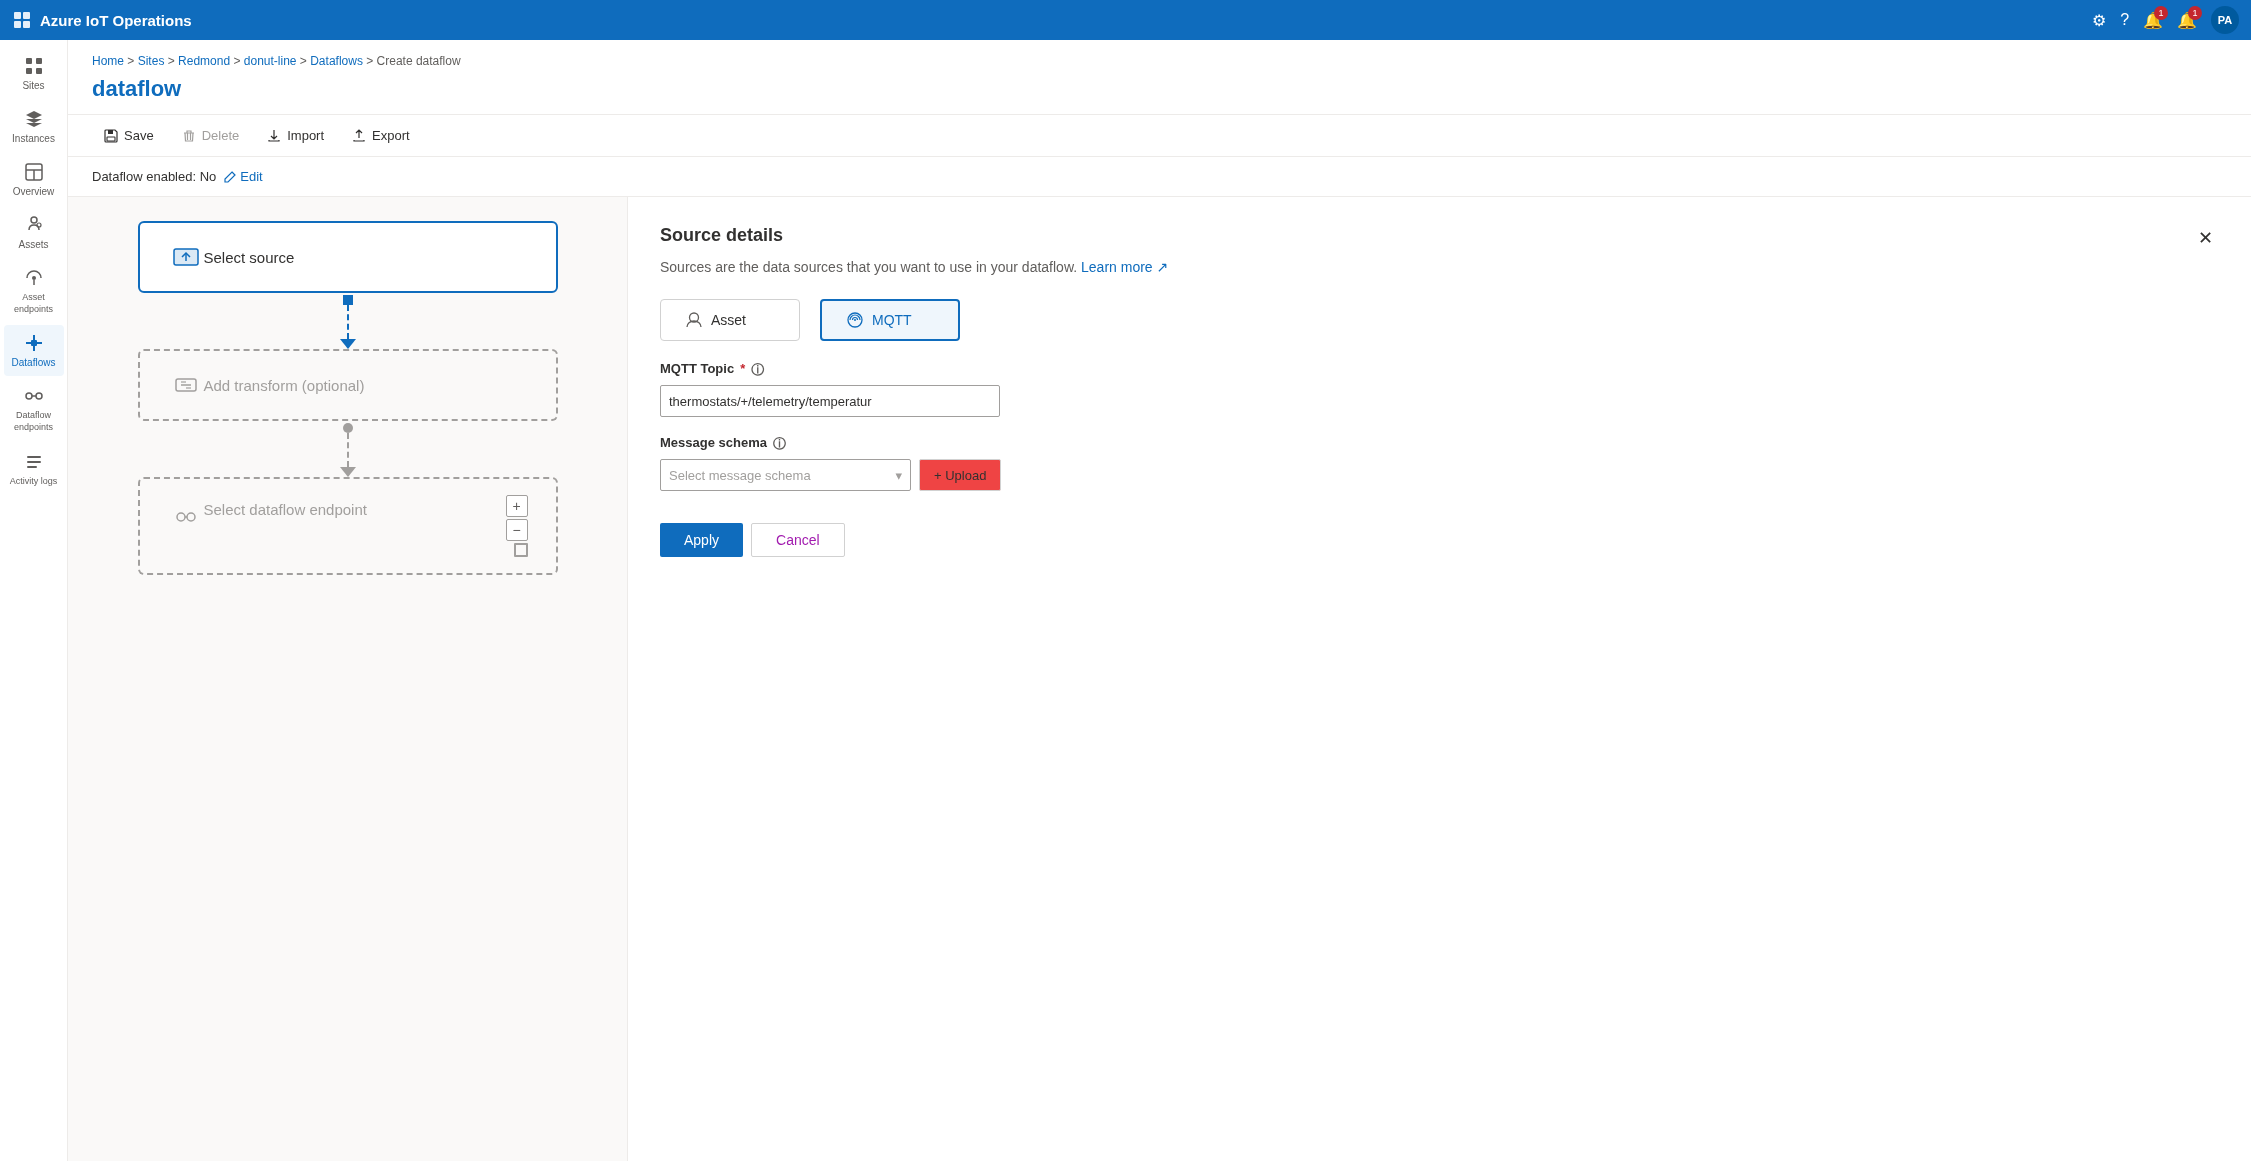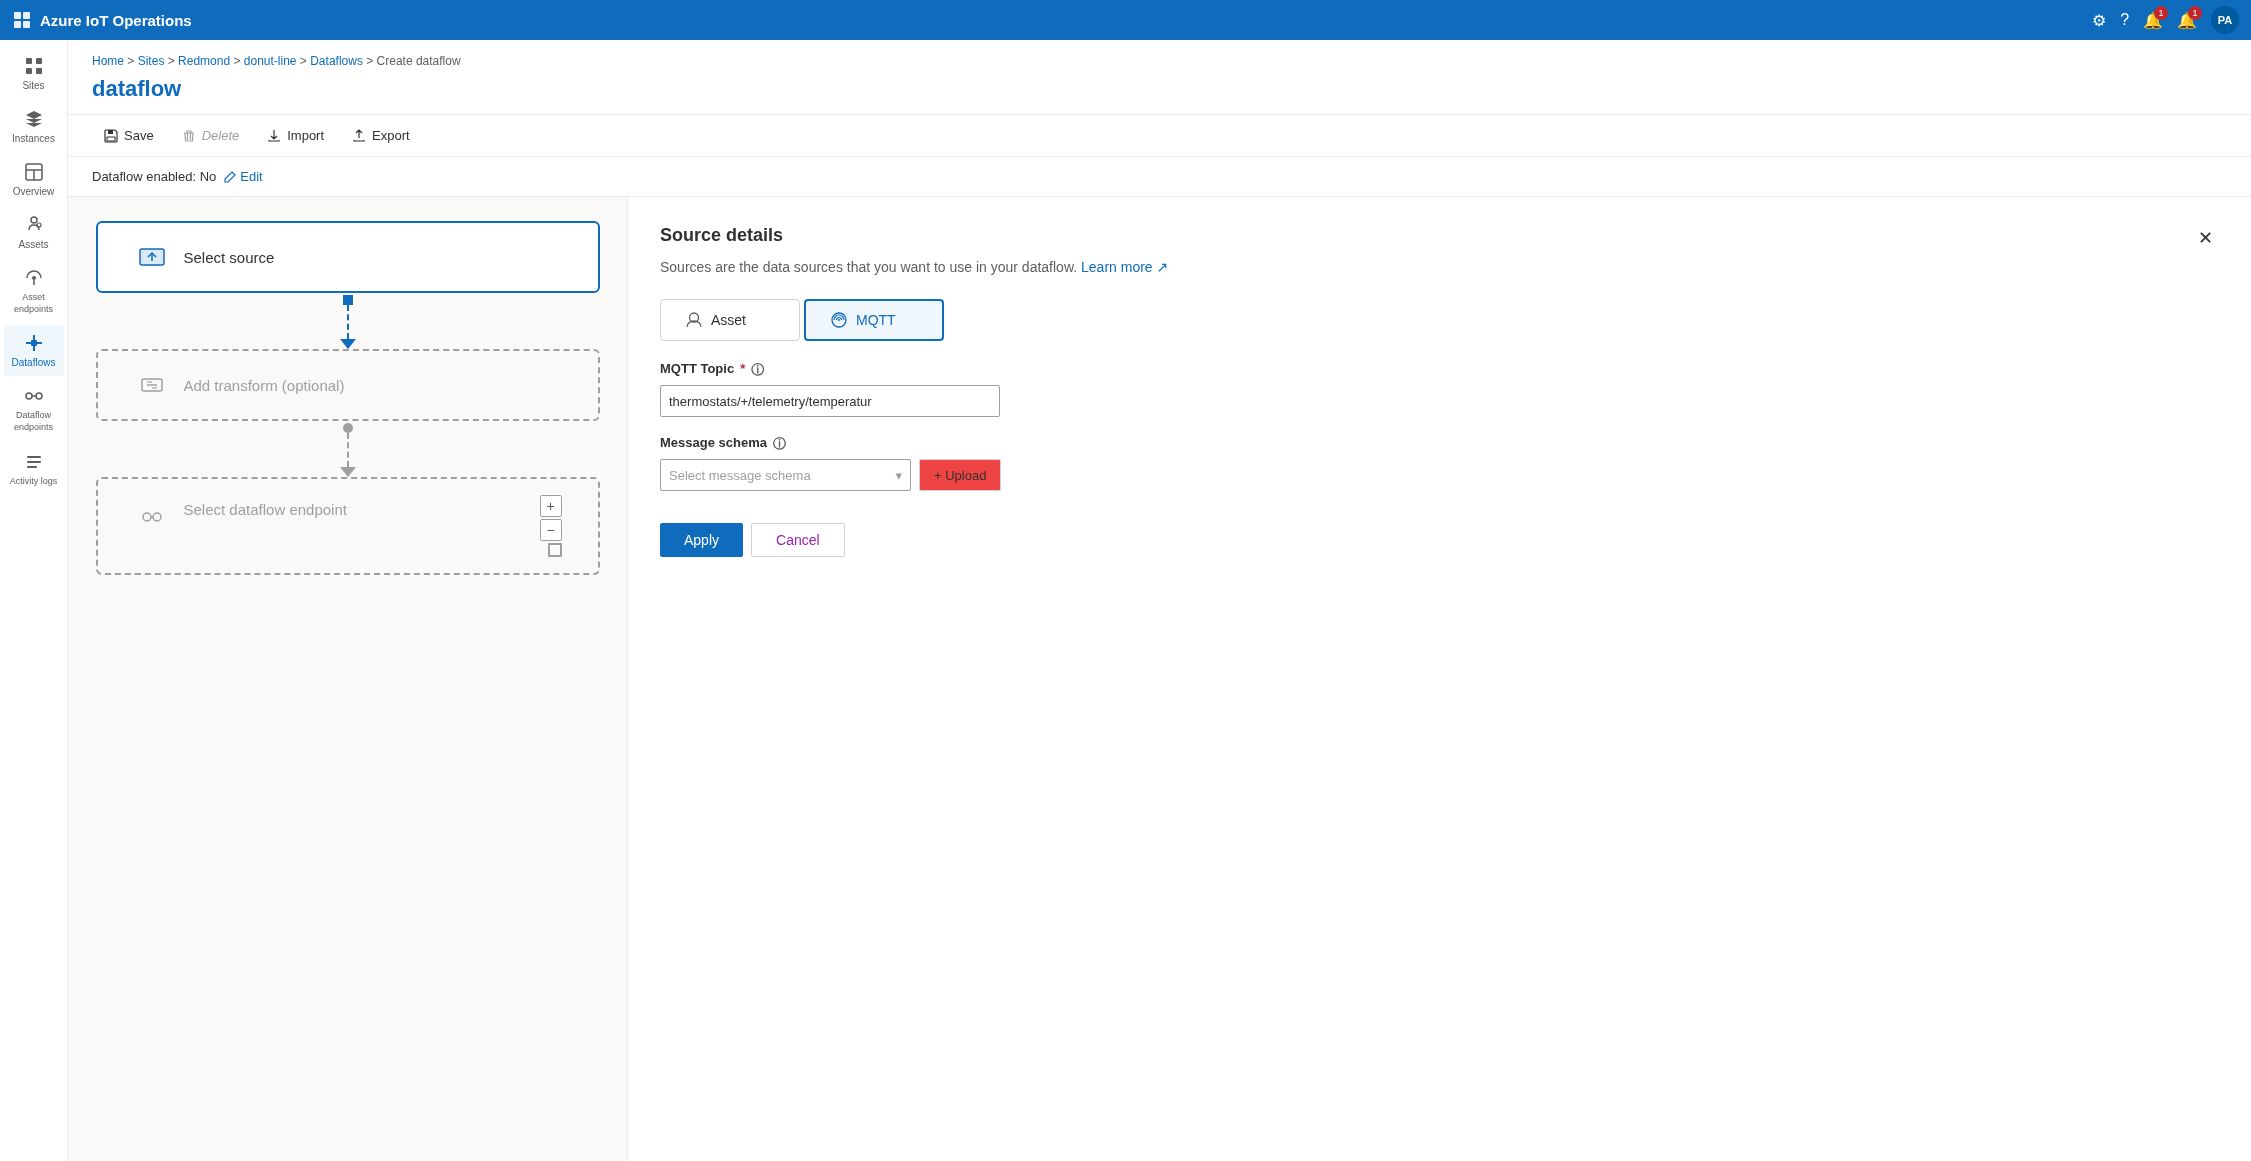--- a/index.html
+++ b/index.html
@@ -90,26 +90,25 @@
     
     .dataflow-main { display: flex; flex: 1; overflow: hidden; }
 
     
     .canvas { flex: 0 0 560px; padding: 24px; background: #faf9f8; border-right: 1px solid #edebe9; display: flex; flex-direction: column; align-items: center; gap: 0; }
 
     
     .flow-card {
       border: 2px solid #0f6cbd;
       border-radius: 6px;
-      width: 504px;
-      padding: 16px 36px;
+      width: 420px;
+      padding: 16px 28px;
       background: white;
       display: flex;
       align-items: center;
-      gap: 14px;
       cursor: pointer;
     }
     .flow-card.dashed {
       border: 2px dashed #a19f9d;
       color: #a19f9d;
       background: #faf9f8;
     }
     .flow-card-icon { width: 36px; height: 36px; display: flex; align-items: center; justify-content: center; }
     .flow-card-label { font-size: 15px; color: #323130; }
     .flow-card.dashed .flow-card-label { color: #a19f9d; }
@@ -120,21 +119,21 @@
 
     
     .details-panel { flex: 1; padding: 28px 32px; overflow-y: auto; position: relative; }
     .details-header { display: flex; align-items: flex-start; justify-content: space-between; margin-bottom: 8px; }
     .details-title { font-size: 18px; font-weight: 600; color: #323130; }
     .close-btn { background: none; border: none; cursor: pointer; font-size: 18px; color: #323130; padding: 2px 6px; }
     .details-desc { font-size: 14px; color: #605e5c; margin-bottom: 24px; }
     .details-desc a { color: #0f6cbd; text-decoration: none; }
 
     
-    .source-type-row { display: flex; gap: 4px; margin-bottom: 20px; }
+    .source-type-row { display: flex; gap: 20px; margin-bottom: 20px; }
     .source-type-btn {
       border: 1px solid #d1d1d1;
       border-radius: 4px;
       padding: 10px 24px;
       background: white;
       cursor: pointer;
       font-size: 14px;
       color: #323130;
       display: flex; align-items: center; gap: 8px;
       min-width: 140px;
@@ -309,21 +308,21 @@
           <path d="M11 1H2a1 1 0 0 0-1 1v10a1 1 0 0 0 1 1h10a1 1 0 0 0 1-1V3L11 1z" fill="none" stroke="#323130" stroke-width="1.2"></path>
           <rect x="4" y="1" width="5" height="4" fill="#323130"></rect>
           <rect x="3" y="8" width="8" height="4" rx="0.5" fill="none" stroke="#323130" stroke-width="1.1"></rect>
         </svg>
         <span>Save</span>
       </button>
       <button class="toolbar-btn">
         <svg width="14" height="14" viewBox="0 0 14 14">
           <path d="M2 4h10M5 4V2h4v2M5.5 4v7M8.5 4v7M3 4l.5 8h7L11 4" fill="none" stroke="#a19f9d" stroke-width="1.2"></path>
         </svg>
-        <span style="color:#a19f9d;font-style:italic;">Delete</span>
+        <span style="color:#a19f9d;">Delete</span>
       </button>
       <button class="toolbar-btn">
         <svg width="14" height="14" viewBox="0 0 14 14">
           <path d="M7 1v9M4 7l3 3 3-3M2 11v1h10v-1" fill="none" stroke="#323130" stroke-width="1.2"></path>
         </svg>
         <span>Import</span>
       </button>
       <button class="toolbar-btn">
         <svg width="14" height="14" viewBox="0 0 14 14">
           <path d="M7 9V1M4 4l3-3 3 3M2 11v1h10v-1" fill="none" stroke="#323130" stroke-width="1.2"></path>

